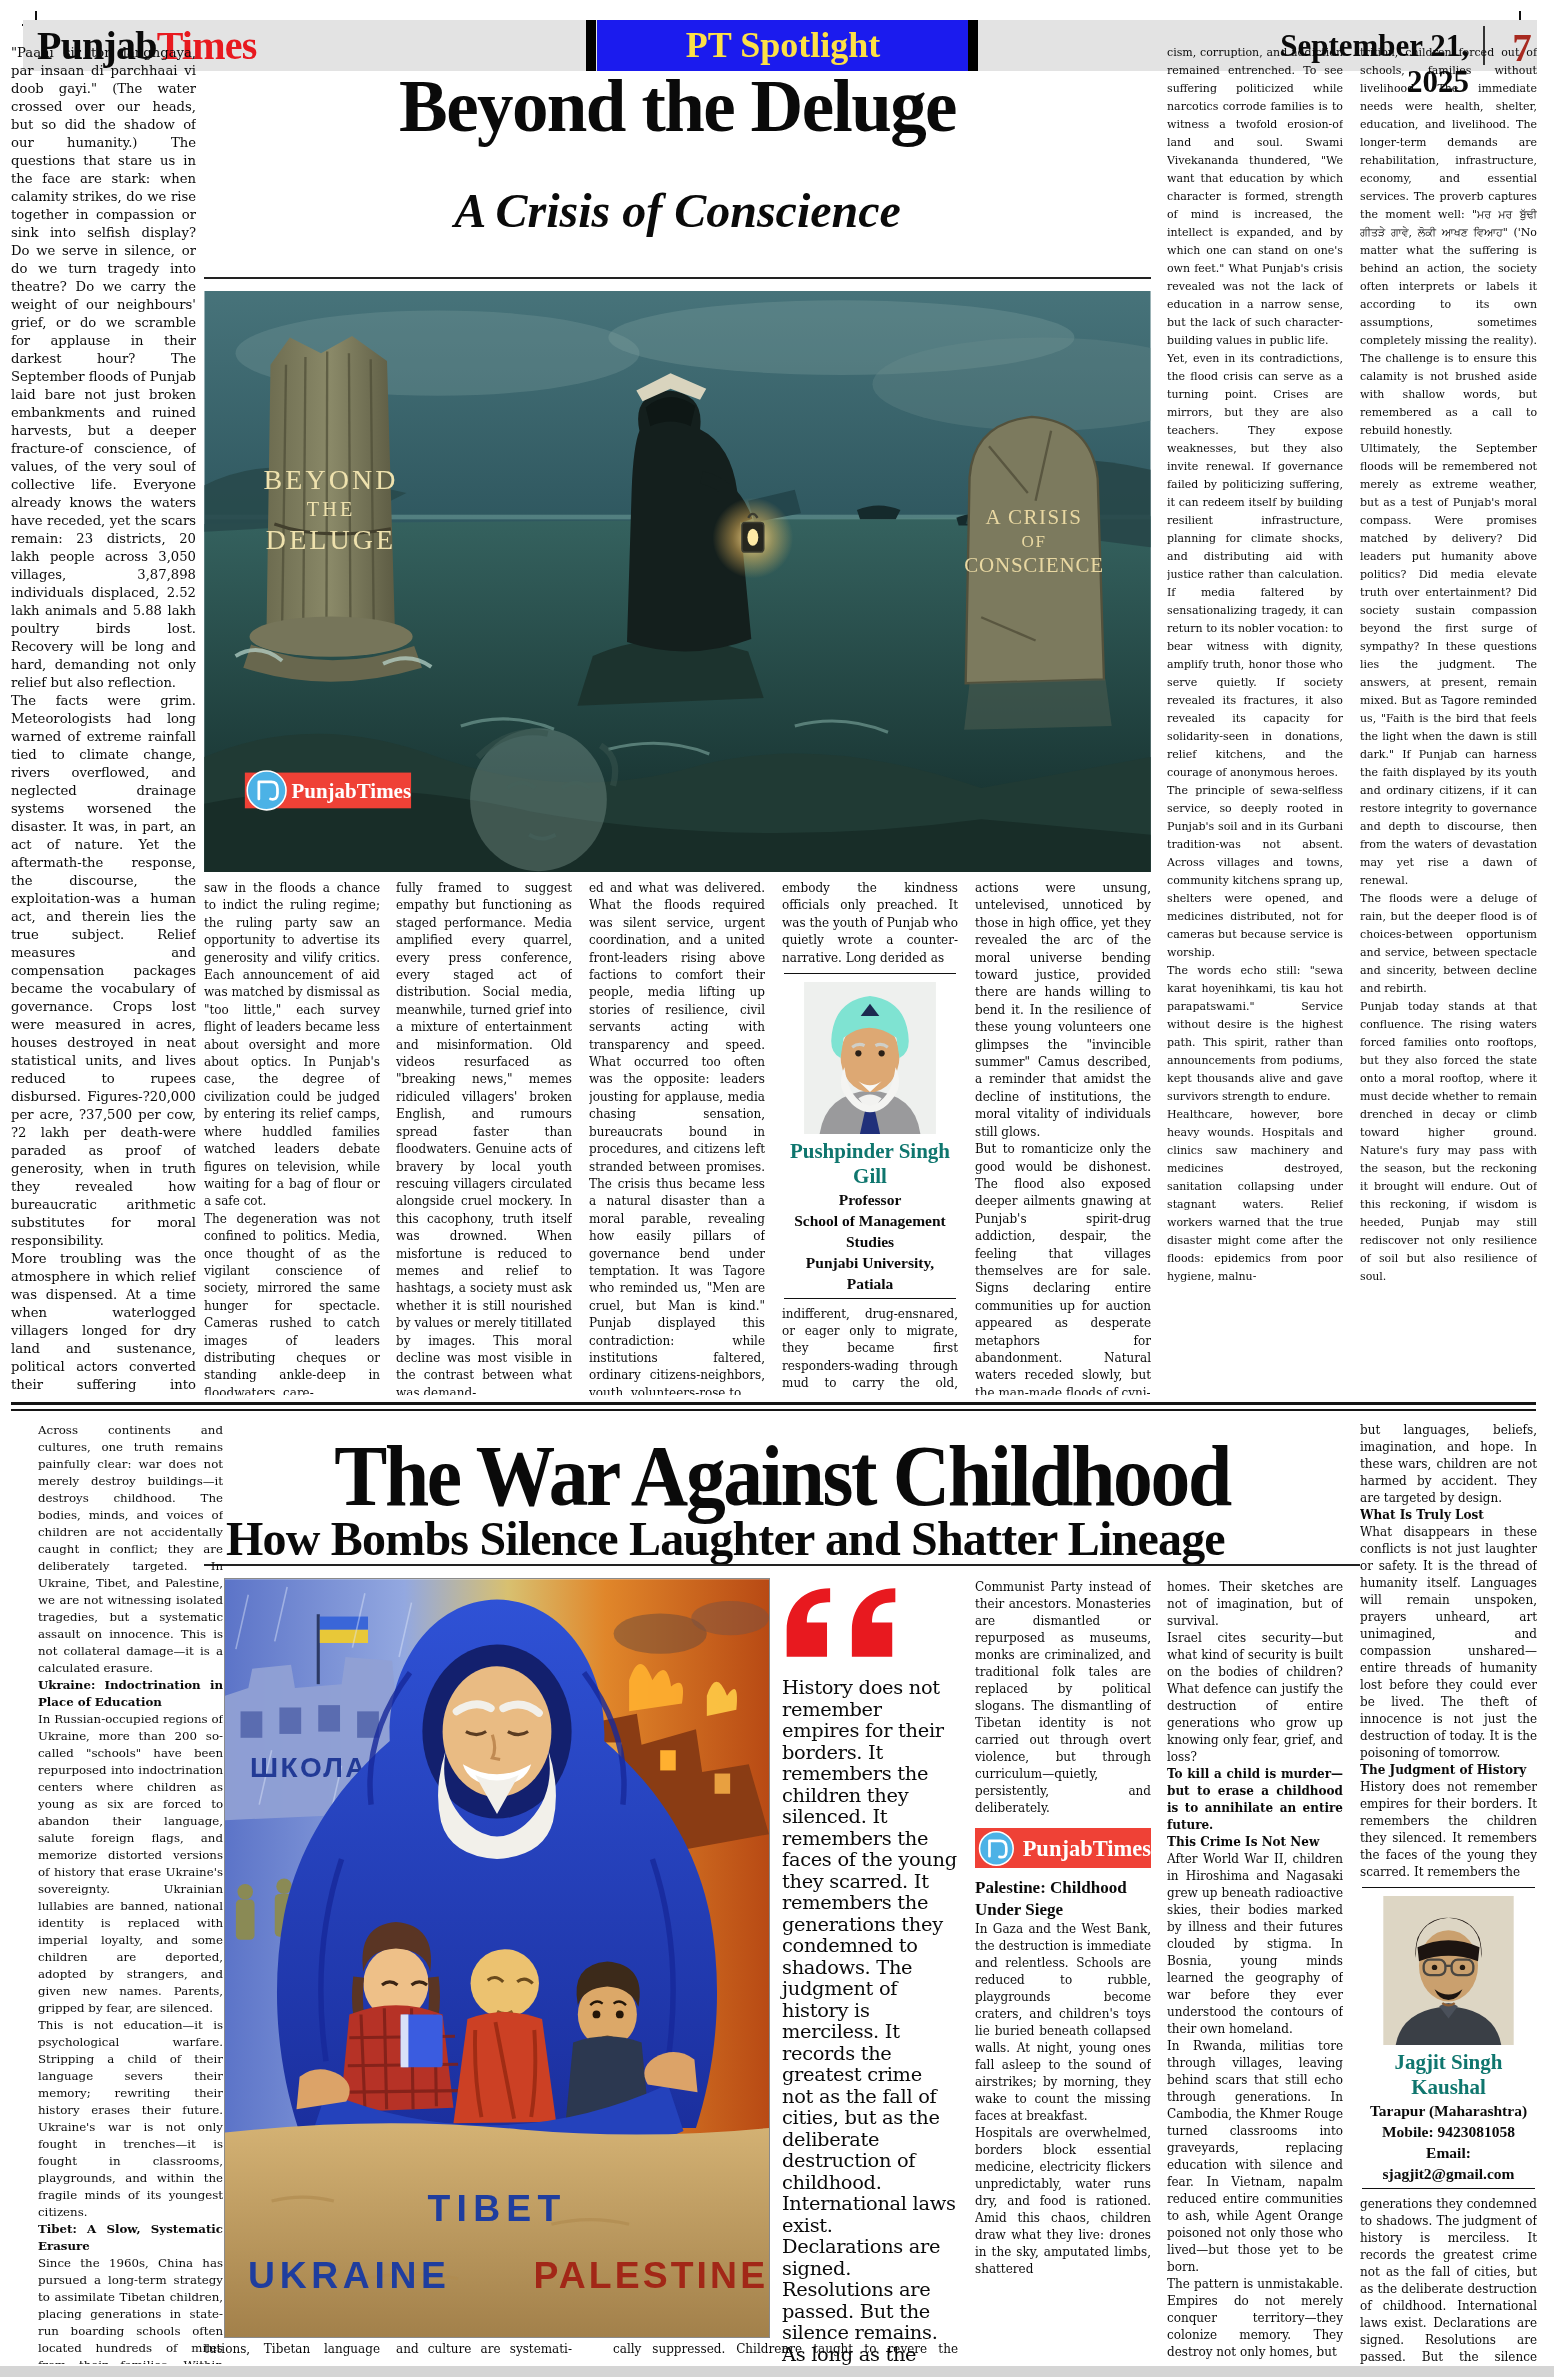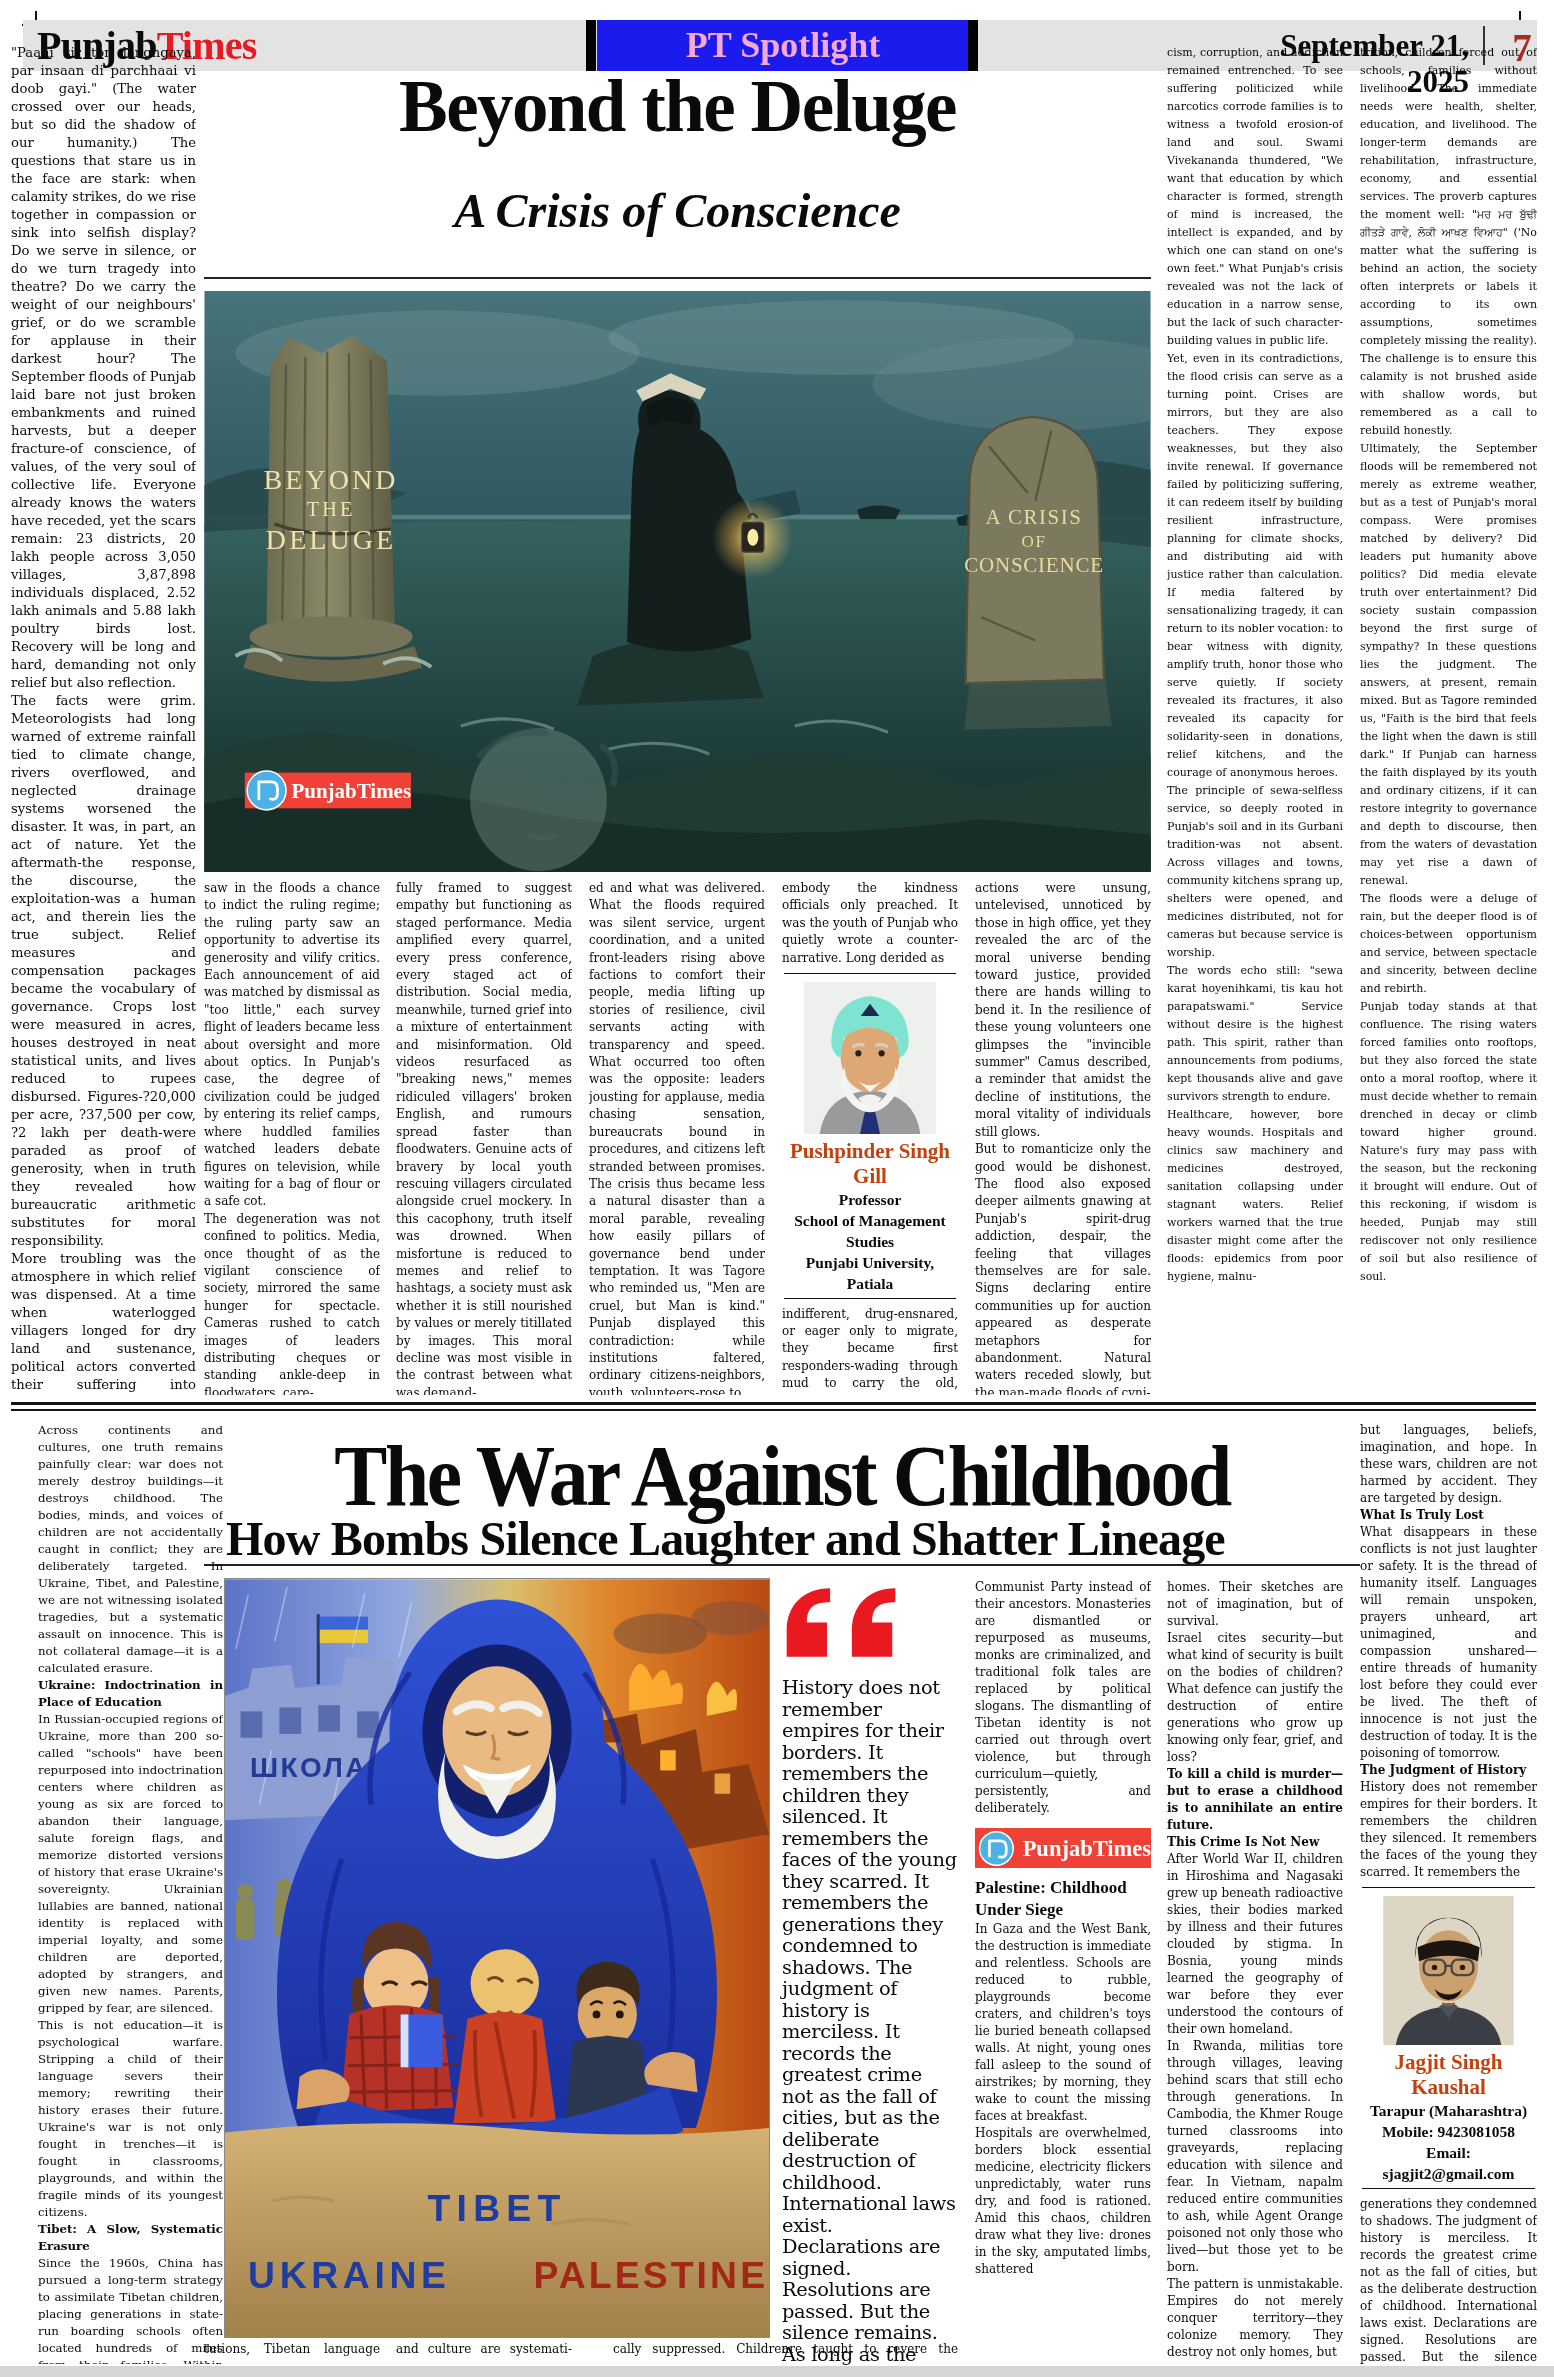--- a/index.html
+++ b/index.html
@@ -14,21 +14,21 @@
   .crop .v { position:absolute; left:13.2px; top:0; width:2.3px; height:28px; background:#111; }
 
   
   .hdr { left:23px; top:20px; width:1514px; height:51px; background:#e3e3e3; }
   .brand { position:absolute; left:14px; top:1.6px; font-family:"Liberation Serif",serif;
            font-weight:bold; font-size:40px; letter-spacing:-0.8px; }
   .brand .t2 { color:#e8191f; }
   .blk1 { position:absolute; left:563px; top:0; width:10px; height:51px; background:#000; }
   .blk2 { position:absolute; left:945px; top:0; width:10px; height:51px; background:#000; }
   .spot { position:absolute; left:574px; top:0; width:372px; height:51px; background:#1b1bee;
-          color:#f9a8d4; font-family:"Liberation Serif",serif; font-weight:bold; font-size:36px;
+          color:#fde047; font-family:"Liberation Serif",serif; font-weight:bold; font-size:36px;
           text-align:center; line-height:50px; }
   .hdate { position:absolute; left:1197px; top:7.8px; width:249px; text-align:right;
            font-family:"Liberation Serif",serif; font-weight:bold; font-size:31px; }
   .hvr { position:absolute; left:1460px; top:6.2px; width:1.6px; height:39px; background:#333; }
   .hpg { position:absolute; left:1472px; top:4.7px; width:54px; text-align:center; color:#a82a20;
          font-family:"Liberation Serif",serif; font-weight:bold; font-size:39px; }
 
   
   .h1a { left:204px; top:65px; width:947px; text-align:center; font-family:"Liberation Serif",serif;
          font-weight:bold; font-size:73px; letter-spacing:-1.6px; }
@@ -47,21 +47,21 @@
   .b16 { font-size:11px;   line-height:18px; }
   .b156{ font-size:12px; line-height:17.4px; }
   .b155{ font-size:12px; line-height:17px; }
   .b152{ font-size:11.8px; line-height:17px;margin-left:27px; }
   .bh  { font-weight:bold; }
 
   
   .abox { text-align:center; margin:6.2px 0; }
   .aline { border-top:1.6px solid #111; margin:4.7px 1.6px; }
   .aphoto { margin:7.8px auto 4.7px auto; display:block; }
-  .aname { color:#c2410c; font-family:"Liberation Serif",serif; font-weight:bold; font-size:21px; line-height:25px; }
+  .aname { color:#0f766e; font-family:"Liberation Serif",serif; font-weight:bold; font-size:21px; line-height:25px; }
   .ainfo { font-family:"Liberation Serif",serif; font-weight:bold; font-size:15.5px; line-height:21px; }
 
   
   .sep { left:11px; top:1402px; width:1525px; height:9.3px;
          border-top:3.1px solid #151515; border-bottom:2.3px solid #151515; }
 
   
   .quote { position:absolute; left:782px; top:1585px; width:176px; }
   .qtext { font-size:19.4px; line-height:21.5px; letter-spacing:-0.3px; text-align:left; margin-top:14px; }
 

